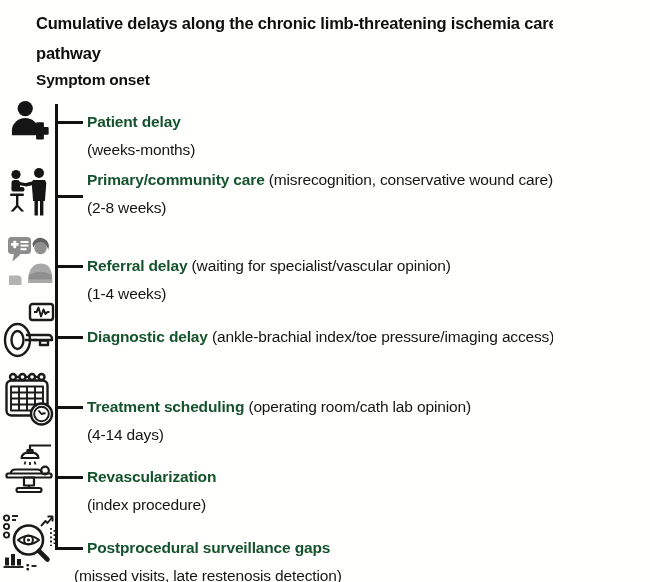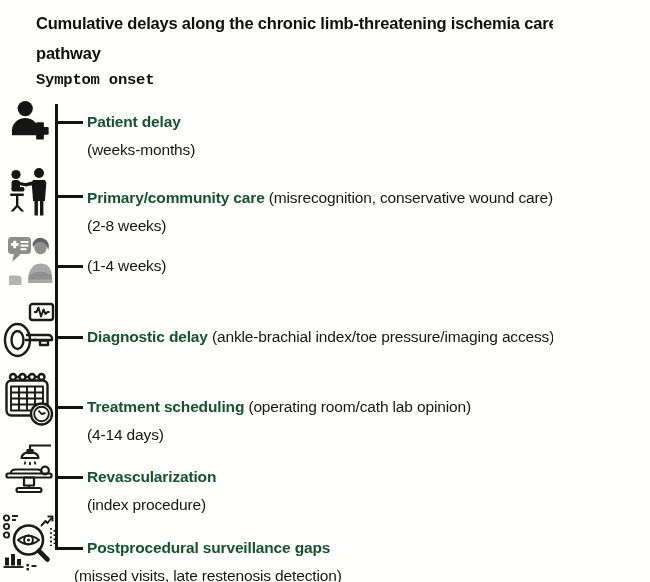--- a/index.html
+++ b/index.html
@@ -2,21 +2,21 @@
 <html><head>
 <meta charset="utf-8">
 <style>
   html,body{margin:0;padding:0;}
   body{background:#fffffd;font-family:"Liberation Sans",sans-serif;color:#121212;}
   #canvas{position:relative;width:553px;height:582px;background:#fffffd;overflow:hidden;}
 
   .title{position:absolute;left:36px;top:8px;}
   .title-line{font-weight:700;font-size:16.5px;line-height:30px;letter-spacing:-0.2px;white-space:nowrap;color:#0f0f0f;}
 
-  .onset{position:absolute;left:36px;top:71px;font-weight:700;font-size:15.5px;letter-spacing:-0.2px;color:#0f0f0f;font-family:Liberation Mono, monospace;}
+  .onset{position:absolute;left:36px;top:71px;font-weight:700;font-size:15.5px;letter-spacing:-0.2px;color:#0f0f0f;}
 
   .vline{position:absolute;left:55px;top:104px;width:2.5px;height:446px;background:#121212;}
   .tick{position:absolute;left:55px;width:28px;height:2.5px;background:#121212;}
 
   .stage-text{position:absolute;left:87px;font-size:15.5px;line-height:28px;letter-spacing:-0.15px;white-space:nowrap;color:#151515;}
   .stage-text b{font-weight:700;color:#14532d;}
   .outdent{margin-left:-13px;}
 
   .icon{position:absolute;}
   .icon svg{display:block;}
@@ -64,21 +64,21 @@
       <rect x="2" y="25.5" width="14" height="2.6" rx="1.3"></rect>
       <rect x="8" y="28" width="2.4" height="9"></rect>
       <path d="M9.2 36 L2.5 43.5 h3 l3.9-4.3 3.9 4.3 h3 z"></path>
       <circle cx="31" cy="5" r="5"></circle>
       <path d="M25 12 h12 l1.3 3 -1.4 18 h-11.8 l-1.4-18 z"></path>
       <path d="M26 13 L16.8 15.3 l0.8 3.2 L27 16.8 z"></path>
       <rect x="26.5" y="33" width="3.4" height="14.5"></rect>
       <rect x="32" y="33" width="3.4" height="14.5"></rect>
     </svg>
   </div>
-  <div class="stage-text" style="top:184px">
+  <div class="stage-text" style="top:166px">
     <div><b>Primary/community care</b> <span>(misrecognition, conservative wound care)</span></div>
     <div>(2-8 weeks)</div>
   </div>
 
   <div class="icon" style="left:7px;top:233px">
     <svg width="46" height="55" viewBox="0 0 46 55">
       <rect x="1" y="4" width="23" height="17" rx="3.5" fill="#8d8d8d"></rect>
       <path d="M7 20 l-1.5 8.5 8-7 z" fill="#8d8d8d"></path>
       <rect x="4" y="10" width="7.5" height="2.8" rx="0.6" fill="#fffffd"></rect>
       <rect x="6.3" y="7.7" width="2.9" height="7.5" rx="0.6" fill="#fffffd"></rect>
@@ -86,20 +86,21 @@
       <rect x="13.5" y="11.6" width="8" height="2" fill="#fffffd"></rect>
       <rect x="13.5" y="15.2" width="6" height="2" fill="#fffffd"></rect>
       <path d="M25.5 10.5 a8.5 8.5 0 0 1 16.5 2.5 l-0.9 4.2 a8 8 0 0 0 -15-3 z" fill="#636363"></path>
       <circle cx="33.5" cy="15" r="6.2" fill="#8f8f8f"></circle>
       <path d="M21.5 42 q2.5-11.5 12-11.5 q10 0 11.5 11.5 l0.5 8 h-24.5 z" fill="#a8a8a8"></path>
       <path d="M22 42 q11.5-6.5 22.5 0 l0.5 4.5 h-23.5 z" fill="#8f8f8f"></path>
       <path d="M2 42.5 h9 a3.5 3.5 0 0 1 3.5 3.5 v6 H2 z" fill="#b3b3b3"></path>
     </svg>
   </div>
   <div class="stage-text" style="top:252px">
+    <div><b>Referral delay</b> <span>(waiting for specialist/vascular opinion)</span></div>
     <div>(1-4 weeks)</div>
   </div>
 
   <div class="icon" style="left:3px;top:302px">
     <svg width="54" height="58" viewBox="0 0 54 58" fill="none" stroke="#1a1a1a" stroke-width="2.4" stroke-linejoin="round">
       <rect x="27" y="2" width="23" height="16" rx="2.5"></rect>
       <polyline points="31,10 33.5,10 35.5,5.5 38,14.5 40.5,7.5 42.5,12 44.5,10 46.5,10" stroke-width="1.9"></polyline>
       <ellipse cx="14.5" cy="38" rx="12.5" ry="16"></ellipse>
       <ellipse cx="14.5" cy="38" rx="6" ry="9"></ellipse>
       <path d="M23 33 h22.5 a3.5 3.5 0 0 1 3.5 3.5 v1.5 h-27"></path>

